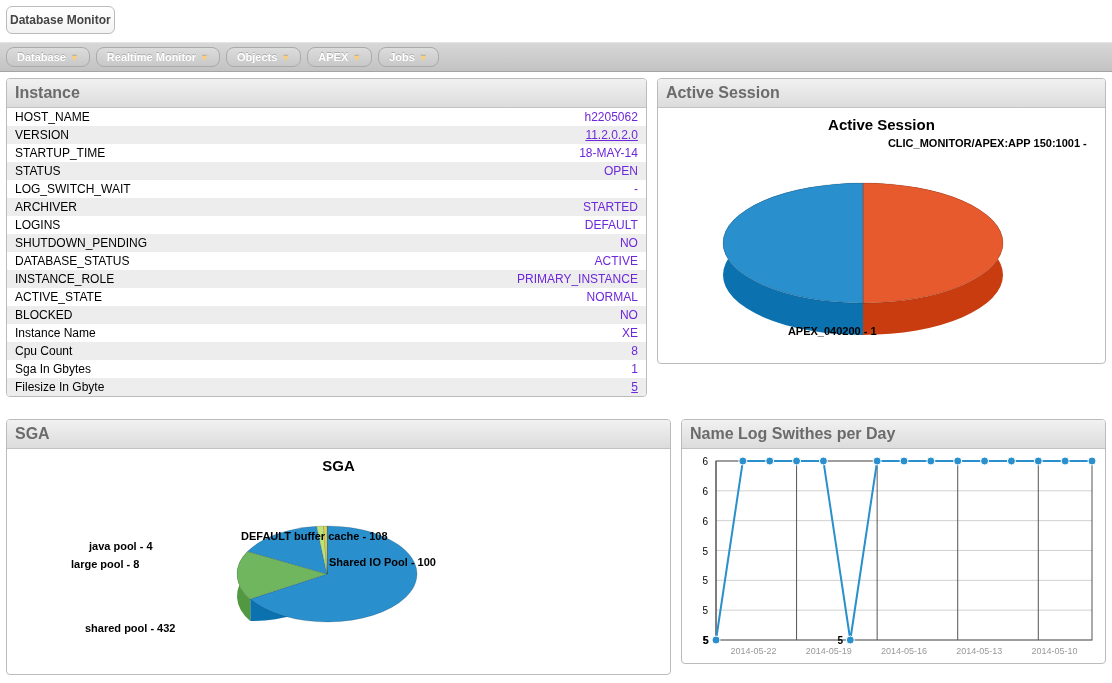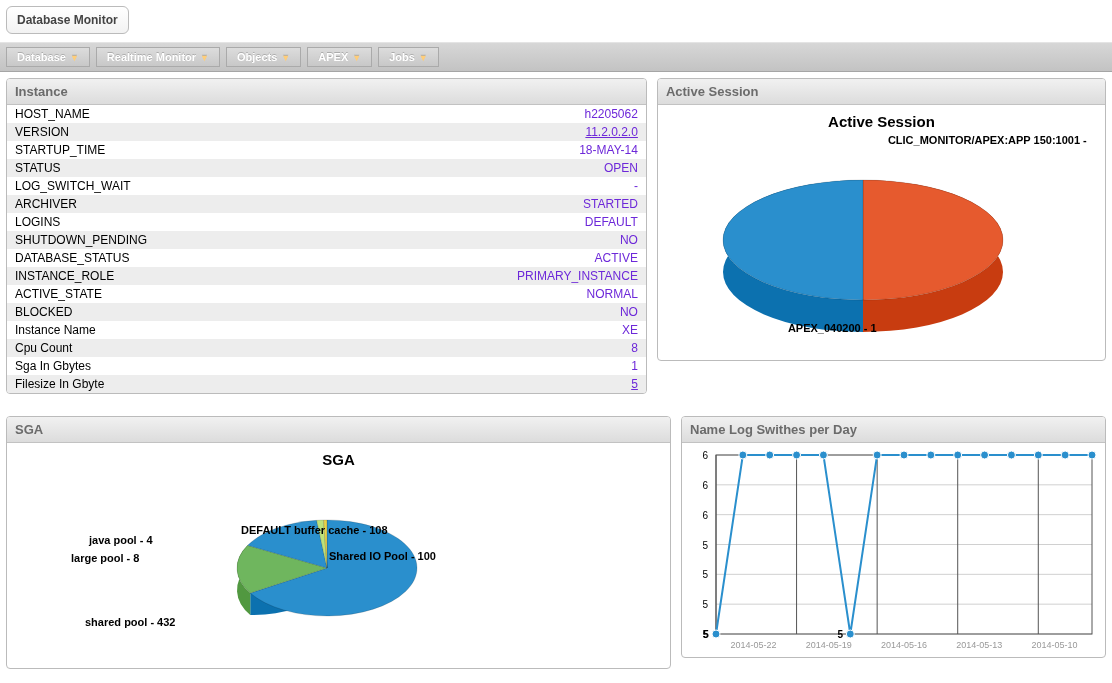--- a/index.html
+++ b/index.html
@@ -1,28 +1,28 @@
 <!DOCTYPE html>
 <html><head>
 <meta charset="utf-8">
 <style>
   html,body{margin:0;padding:0;font-family:Helvetica,Arial,sans-serif;font-size:12px;color:#333;background:#fff;}
   body{width:1112px;}
   
-  .top-btn{margin:6px 0 8px 6px;display:inline-block;border:1px solid #bbb;border-radius:6px;padding:6px 10px;font-weight:bold;color:#444;background:linear-gradient(#fff,#f2f2f2);}
+  .top-btn{margin:6px 0 8px 6px;display:inline-block;border:1px solid #bbb;border-radius:6px;padding:6px 3px;font-weight:bold;color:#444;background:linear-gradient(#fff,#f2f2f2);}
   
   .menubar{background:linear-gradient(#d7d7d7,#c3c3c3);border-top:1px solid #e4e4e4;border-bottom:1px solid #a5a5a5;padding:4px 6px;}
-  .menubar .mitem{display:inline-block;border:1px solid #aaa;border-radius:0;background:linear-gradient(#dcdcdc,#c8c8c8);color:#fff;font-weight:bold;padding:3px 10px;margin-right:6px;font-size:11px;text-shadow:0 -1px 0 rgba(0,0,0,.2);}
+  .menubar .mitem{display:inline-block;border:1px solid #aaa;border-radius:8px;background:linear-gradient(#dcdcdc,#c8c8c8);color:#fff;font-weight:bold;padding:3px 10px;margin-right:6px;font-size:11px;text-shadow:0 -1px 0 rgba(0,0,0,.2);}
   .menubar .mitem .caret{margin-left:4px;font-size:9px;color:#ffce7a;}
   
   .grid{display:flex;gap:10px;padding:6px;}
   .col-l{width:665px;}
   .col-r{width:466px;}
   .panel{border:1px solid #bbb;border-radius:4px;margin-bottom:10px;background:#fff;overflow:hidden;}
-  .phead{background:linear-gradient(#f1f1f1,#dcdcdc);border-bottom:1px solid #c2c2c2;color:#6b6b6b;font-weight:bold;padding:5px 8px;font-size:13px;}
+  .phead{background:linear-gradient(#f1f1f1,#dcdcdc);border-bottom:1px solid #c2c2c2;color:#6b6b6b;font-weight:bold;padding:5px 8px;font-size:16px;}
   .pbody{padding:0;}
   
   .kv-row{display:flex;justify-content:space-between;align-items:center;padding:2px 8px;font-size:12px;color:#000;gap:8px;}
   .kv-row:nth-child(odd){background:#fff;}
   .kv-row:nth-child(even){background:#ededed;}
   .kv-row .v{font-weight:normal;color:#6d28d9;text-align:right;}
   .kv-row .v.u{text-decoration:underline;}
   
   .chart-title{font-weight:bold;font-size:15px;text-align:center;margin-top:8px;color:#000;}
   .chart-area{position:relative;height:230px;}

